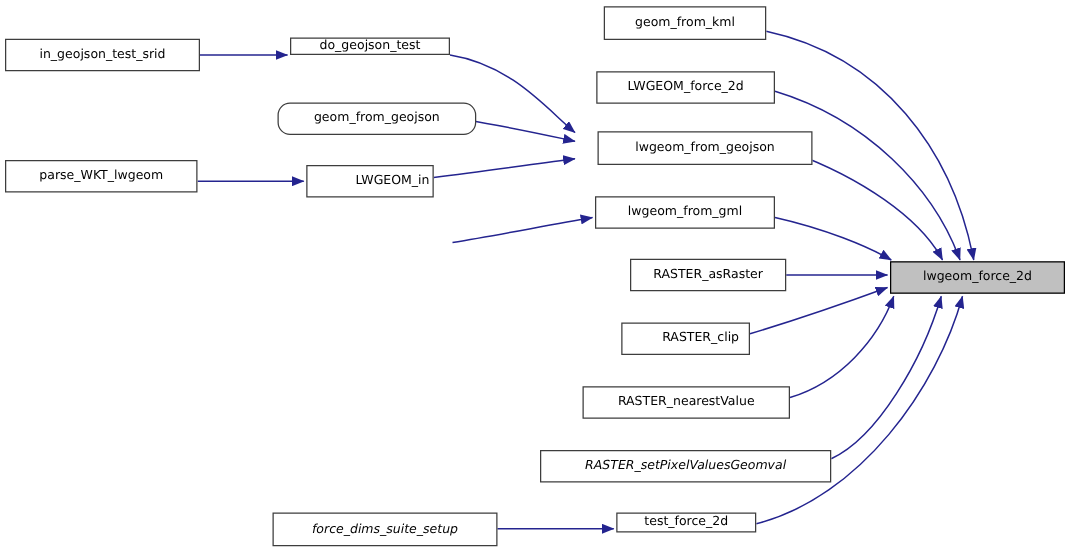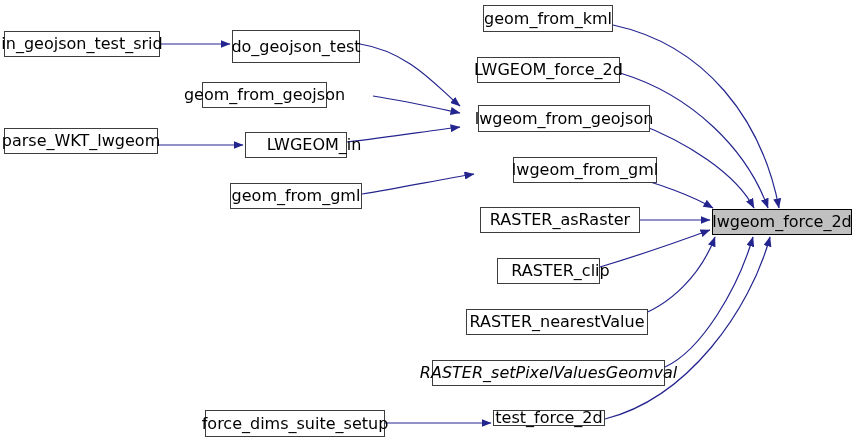--- a/index.html
+++ b/index.html
@@ -18,21 +18,21 @@
   }
   .node {
     position: absolute;
     box-sizing: border-box;
     display: flex;
     align-items: center;
     justify-content: center;
     background: #ffffff;
     border: 1px solid #3d3d3d;
     color: #000000;
-    font-size: 16px;
+    font-size: 10px;
     line-height: 1;
     white-space: nowrap;
     cursor: pointer;
   }
   .node.target {
     background: #c0c0c0;
     border-color: #000000;
     cursor: default;
   }
 </style>
@@ -62,29 +62,28 @@
       <path d="M617,220 L710,220" marker-end="url(#arrow)"></path>
       <path d="M600,267 C640,255 680,241 710,230" marker-end="url(#arrow)"></path>
       <path d="M632,318 C672,306 702,272 715,237" marker-end="url(#arrow)"></path>
       <path d="M665,367 C702,350 738,288 753,237" marker-end="url(#arrow)"></path>
       <path d="M605,419 C688,398 750,310 770,237" marker-end="url(#arrow)"></path>
     </g>
   </svg>
 
   <div class="node" style="left:4px;   top:31px;  width:156px; height:26px;">in_geojson_test_srid</div>
   <div class="node" style="left:4px;   top:128px; width:154px; height:26px;">parse_WKT_lwgeom</div>
-  <div class="node" style="left:232px; top:30px;  width:128px; height:33px;">do_geojson_test</div>
-  <div class="node" style="left:202px; top:82px;  width:125px; height:26px;">geom_from_geojson</div>
+  <div class="node" style="left:232px; top:30px;  width:128px; height:14px;">do_geojson_test</div>
+  <div class="node" style="left:222px; top:82px;  width:159px; height:26px;border-radius:10px;">geom_from_geojson</div>
   <div class="node" style="left:245px; top:132px; width:102px; height:26px;padding-left:36px;">LWGEOM_in</div>
-  <div class="node" style="left:230px; top:183px; width:132px; height:26px;">geom_from_gml</div>
   <div class="node" style="left:483px; top:5px;   width:130px; height:27px;">geom_from_kml</div>
   <div class="node" style="left:477px; top:57px;  width:143px; height:26px;">LWGEOM_force_2d</div>
   <div class="node" style="left:478px; top:105px; width:172px; height:27px;">lwgeom_from_geojson</div>
-  <div class="node" style="left:476px; top:157px; width:144px; height:26px;margin-left:37px;">lwgeom_from_gml</div>
-  <div class="node" style="left:480px; top:207px; width:160px; height:26px;">RASTER_asRaster</div>
+  <div class="node" style="left:476px; top:157px; width:144px; height:26px;">lwgeom_from_gml</div>
+  <div class="node" style="left:504px; top:207px; width:125px; height:26px;">RASTER_asRaster</div>
   <div class="node" style="left:497px; top:258px; width:103px; height:26px;padding-left:24px;">RASTER_clip</div>
-  <div class="node" style="left:466px; top:309px; width:182px; height:26px;">RASTER_nearestValue</div>
+  <div class="node" style="left:466px; top:309px; width:166px; height:26px;">RASTER_nearestValue</div>
   <div class="node" style="left:432px; top:360px; width:233px; height:26px;font-style:italic;">RASTER_setPixelValuesGeomval</div>
-  <div class="node" style="left:205px; top:410px; width:180px; height:27px;">force_dims_suite_setup</div>
+  <div class="node" style="left:218px; top:410px; width:180px; height:27px;font-style:italic;">force_dims_suite_setup</div>
   <div class="node" style="left:493px; top:410px; width:112px; height:16px;">test_force_2d</div>
   <div class="node target" style="left:712px; top:209px; width:140px; height:26px;">lwgeom_force_2d</div>
 
 </div>
 
 </body></html>

